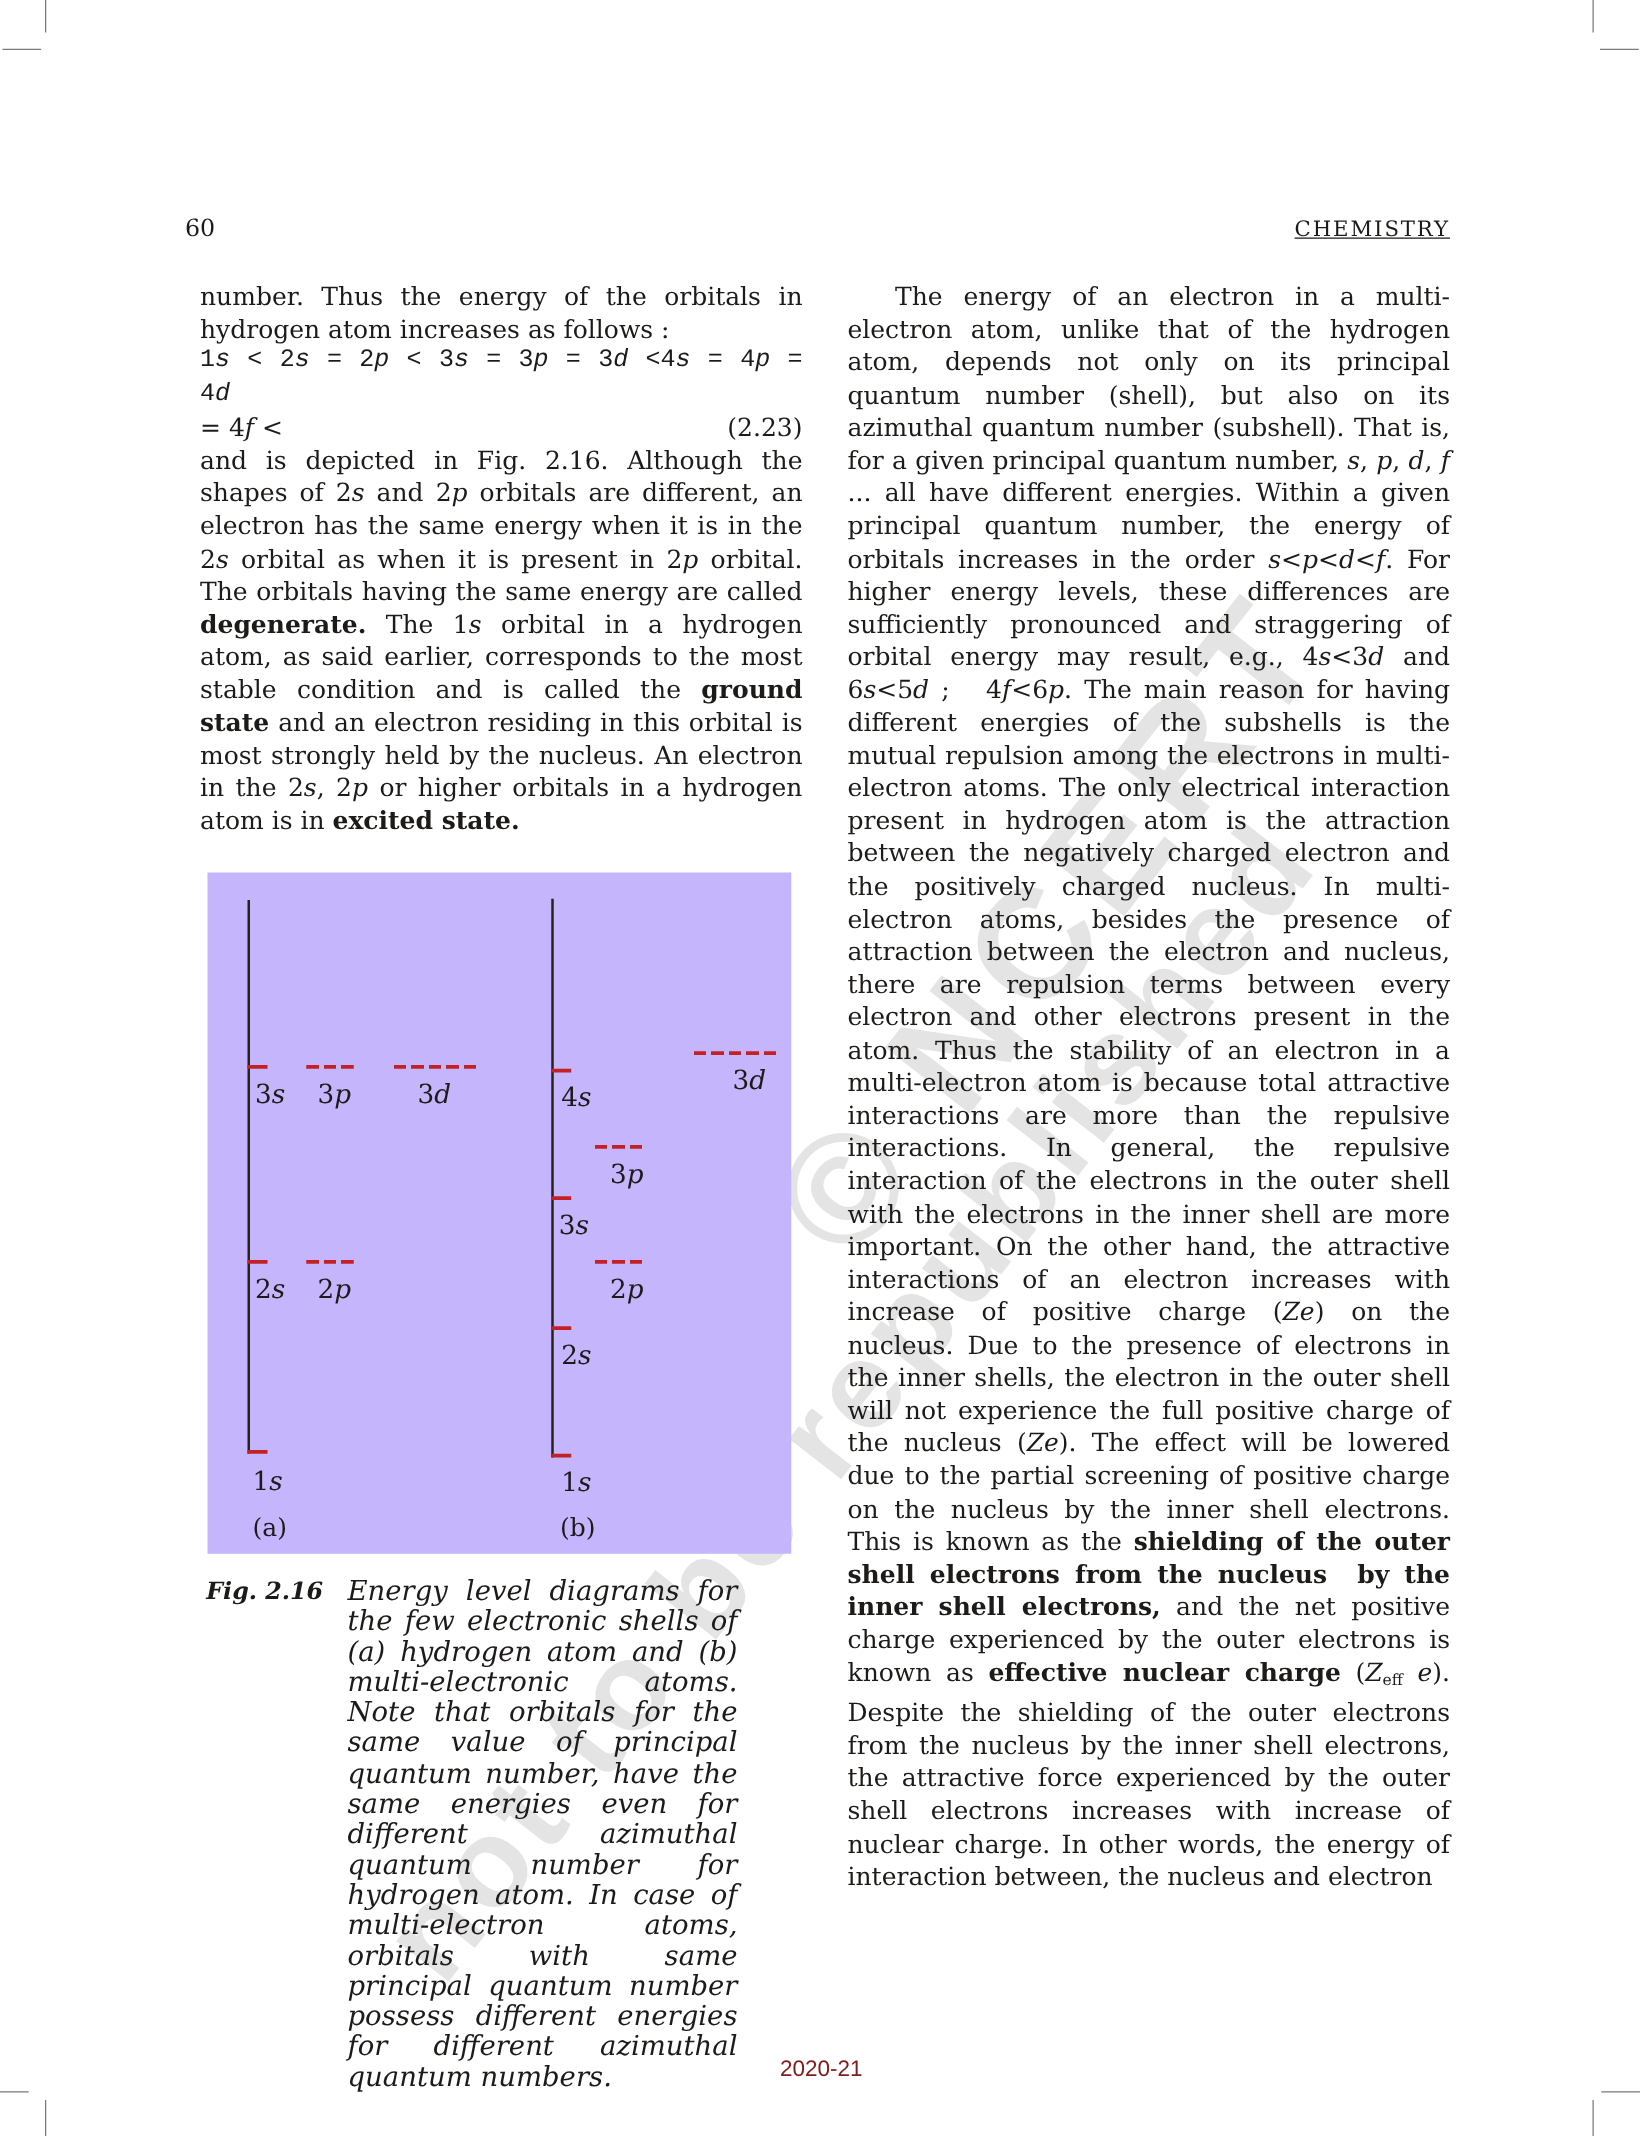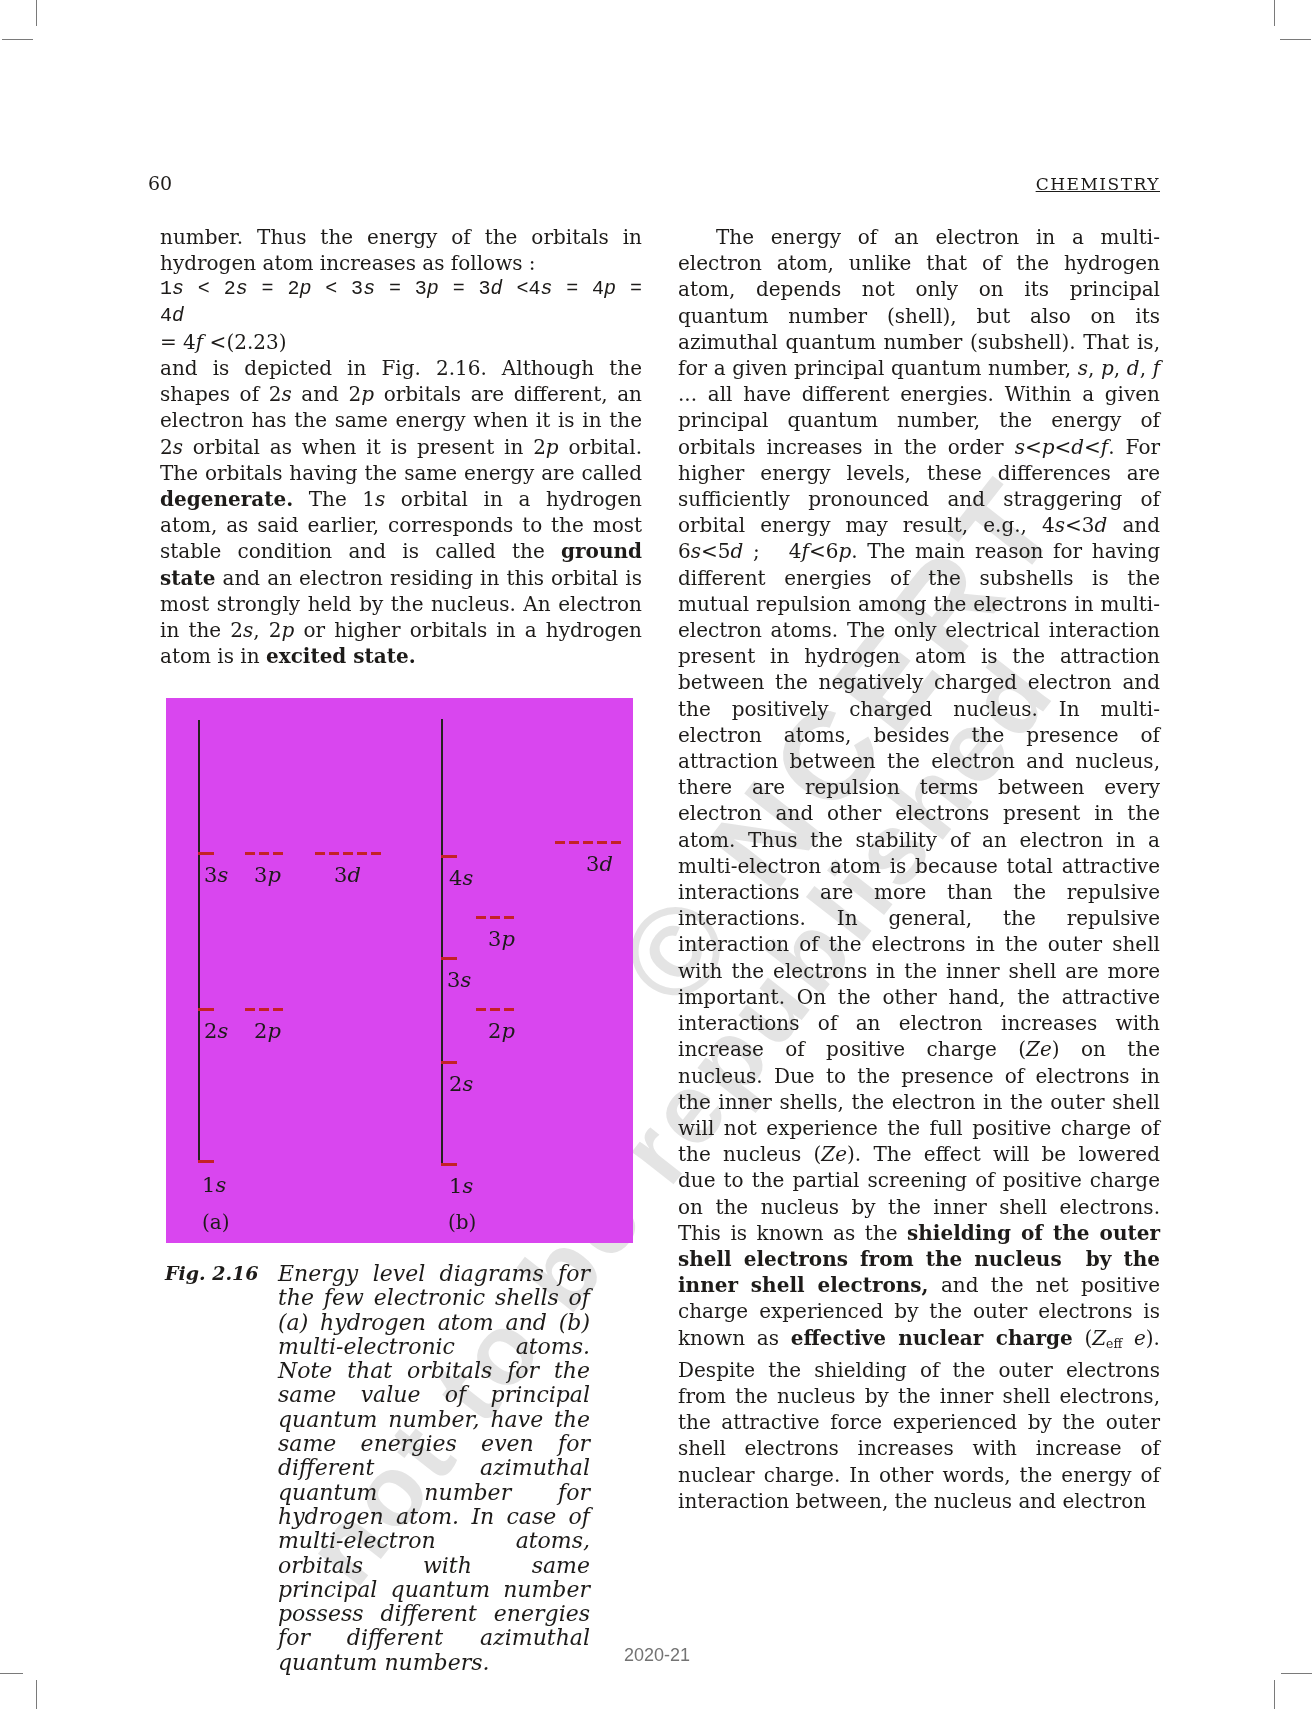--- a/index.html
+++ b/index.html
@@ -39,29 +39,29 @@
     font-size:20px;line-height:26.2px;
     text-align:justify;
   }
   .col-left{left:148px;margin-left:12px;}
   .col-right{left:678px;}
   .col p{margin:0;}
   .indent-first{text-indent:38px;}
   
   .equation{margin:0;}
   .eq-line1{text-align:justify;text-align-last:justify;font-family:Liberation Mono, monospace;}
-  .eq-line2{display:flex;}
+  .eq-line2{display:flex;justify-content:space-between;}
   
   .seg-i{font-style:italic;}
   .seg-b{font-weight:bold;}
   .seg-sub{font-size:0.62em;vertical-align:-0.25em;}
   
   .figure{
     position:absolute;left:166px;top:698px;width:467px;height:545px;
-    background:#d946ef;
+    background:#c4b5fd;
   }
   .axis{position:absolute;width:2px;background:#26221f;}
   .tick{position:absolute;width:16px;height:3px;background:#c42127;}
   .dash3{position:absolute;width:38px;height:3px;
     background:repeating-linear-gradient(90deg,#c42127 0 10px,transparent 10px 14px);}
   .dash5{position:absolute;width:66px;height:3px;
     background:repeating-linear-gradient(90deg,#c42127 0 10px,transparent 10px 14px);}
   .lvl-label{position:absolute;font-size:21px;line-height:22px;}
   .fig-tag{position:absolute;font-size:20px;}
   
@@ -69,21 +69,21 @@
     position:absolute;left:165px;top:1262px;width:108px;
     font-size:19px;font-weight:bold;font-style:italic;
   }
   .caption-text{
     position:absolute;left:278px;top:1262px;width:312px;
     font-size:22px;line-height:24.3px;font-style:italic;text-align:justify;
   }
   
   .footer{
     position:absolute;left:557px;top:1645px;width:200px;text-align:center;
-    font-family:"Liberation Sans", sans-serif;font-size:18px;color:#737373;
+    font-family:"Liberation Sans", sans-serif;font-size:18px;color:#7f1d1d;
   }
 </style>
 </head>
 <body>
 
 <div class="page">
 
   <div class="crop" style="left:36px;top:0;width:1px;height:26px;"></div>
   <div class="crop" style="left:2px;top:39px;width:31px;height:1px;"></div>
   <div class="crop" style="left:1274px;top:0;width:1px;height:26px;"></div>

